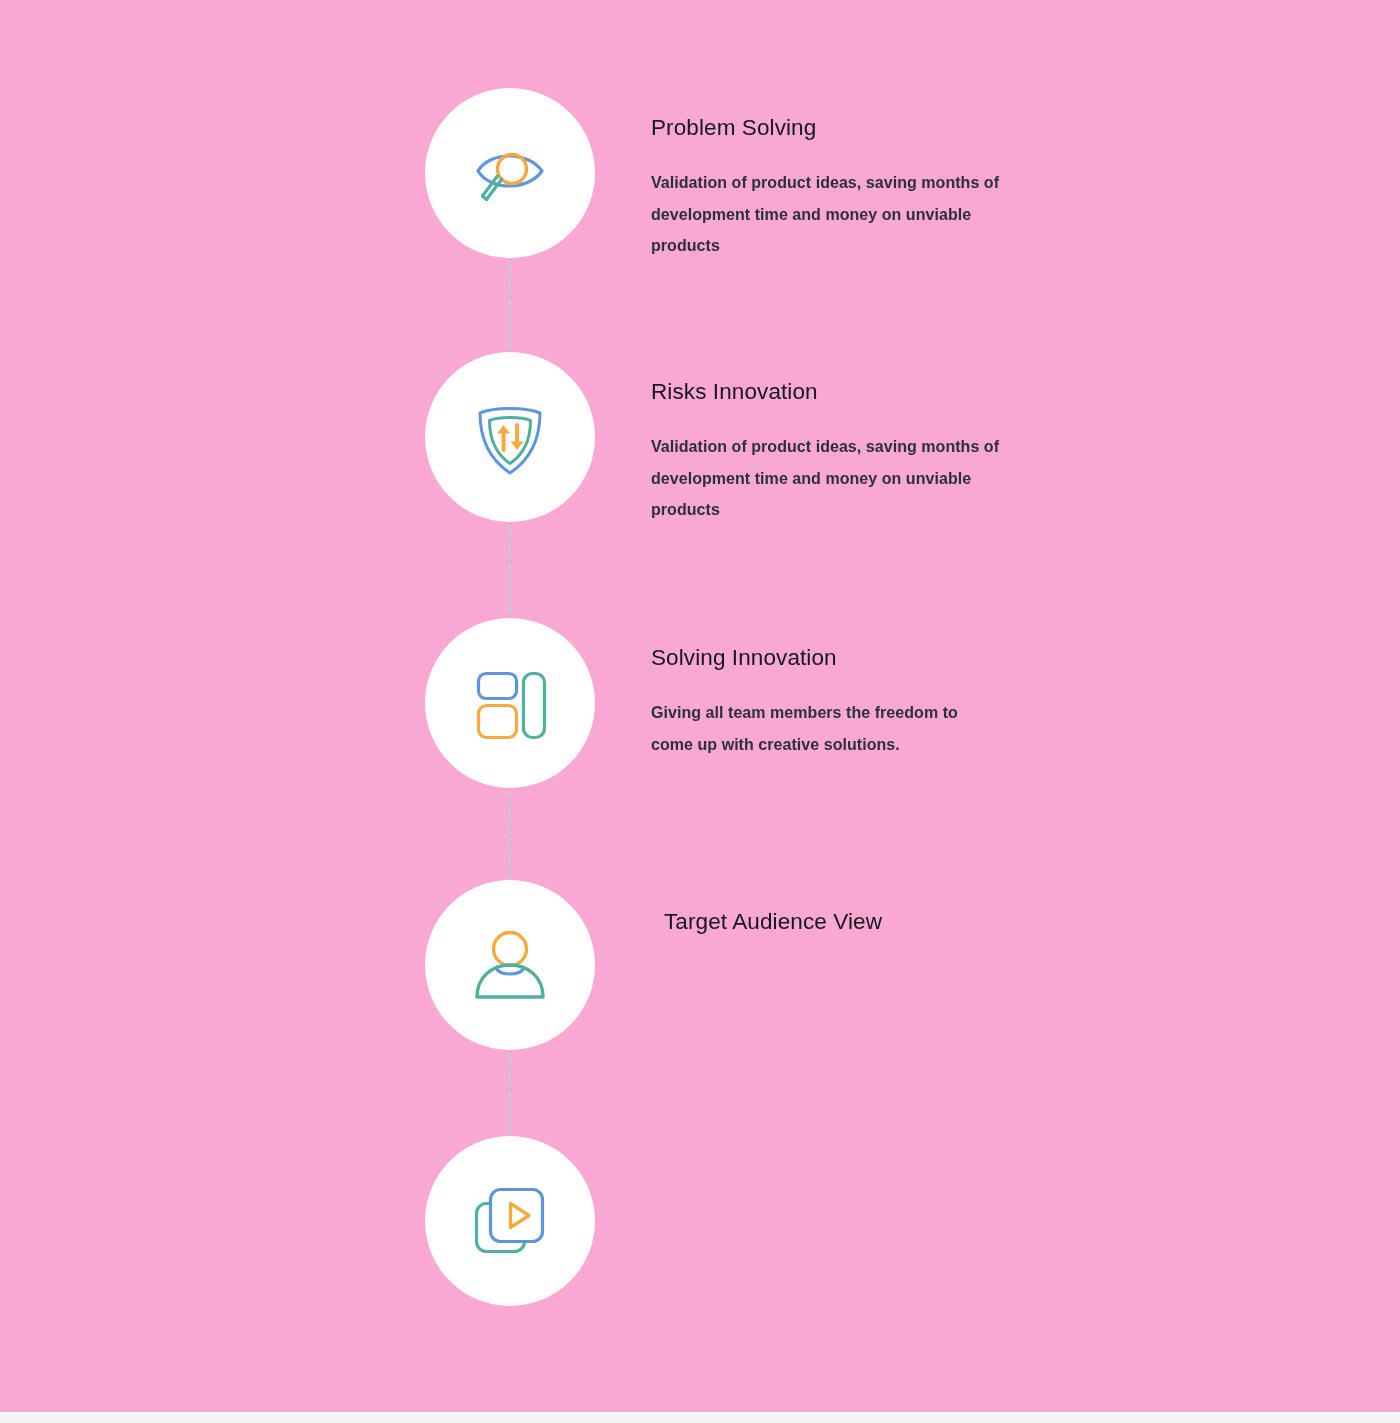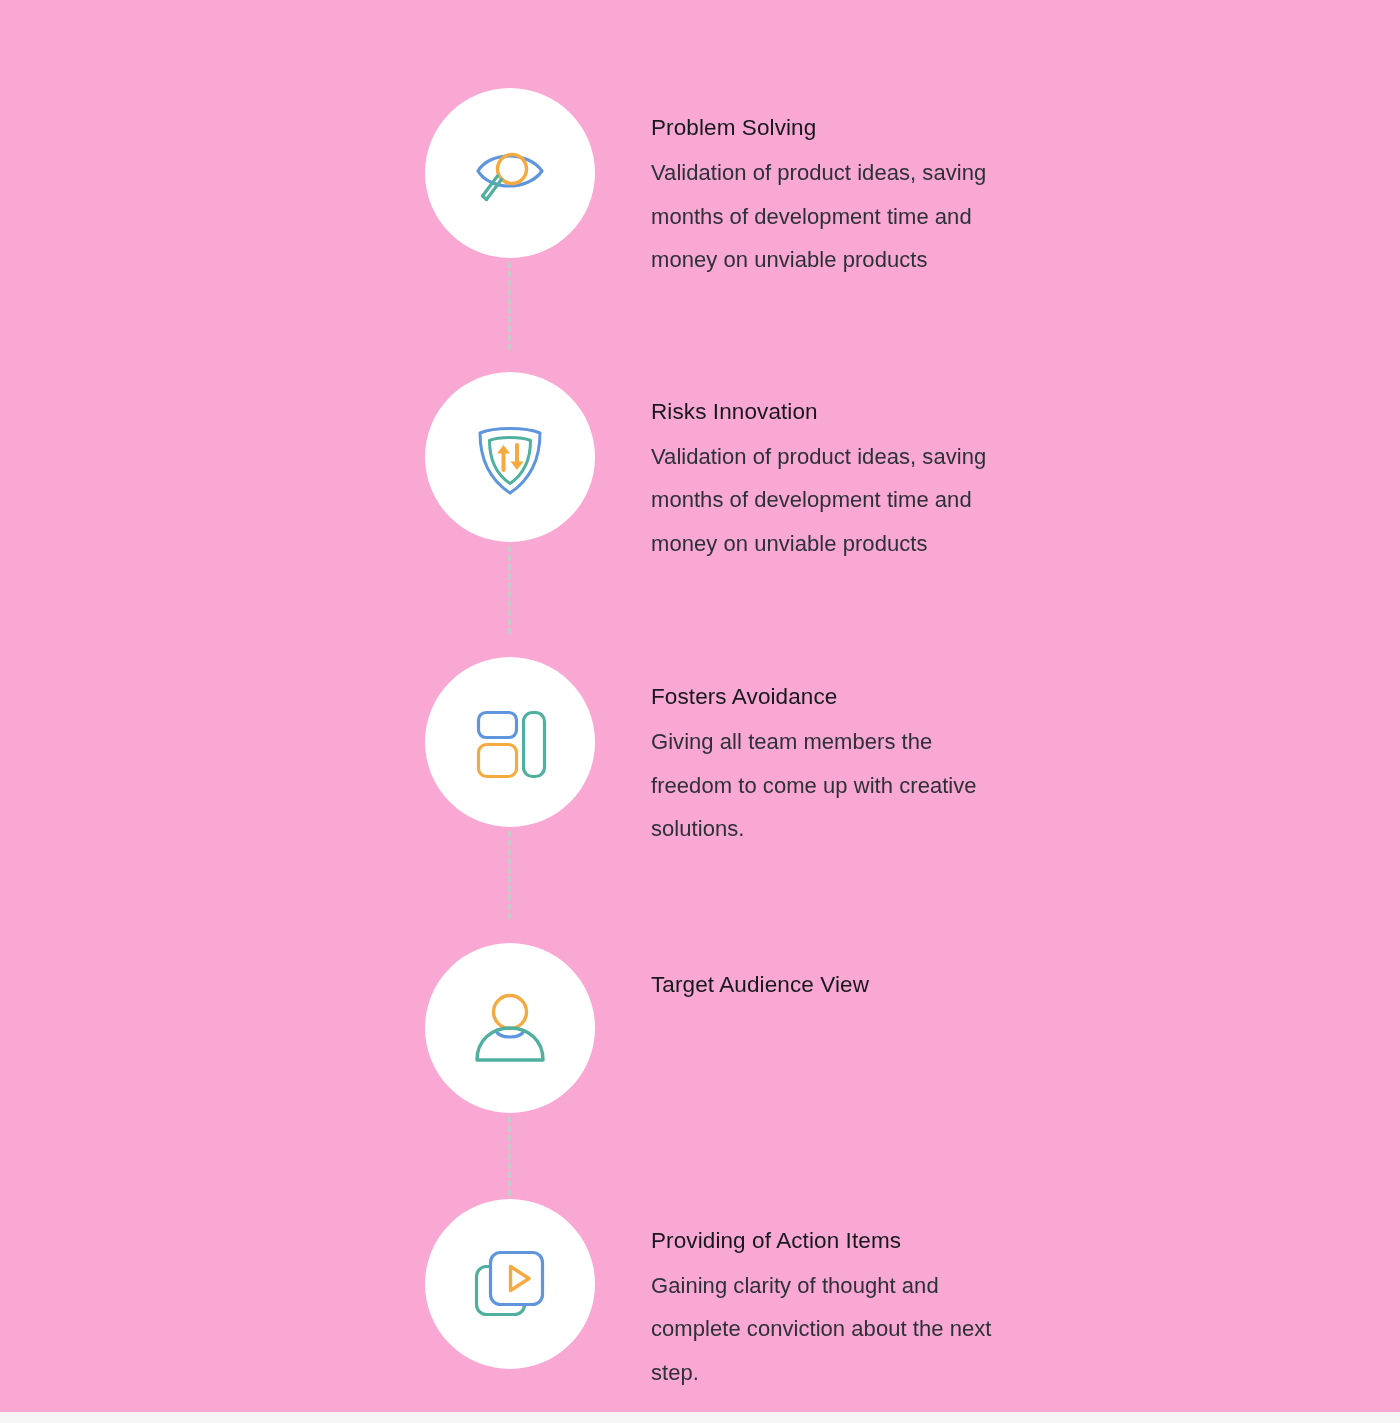--- a/index.html
+++ b/index.html
@@ -67,33 +67,33 @@
 
   .step-title {
     font-size: 22.5px;
     font-weight: 500;
     color: #16181d;
     letter-spacing: 0.1px;
     line-height: 1.2;
   }
 
   .step-desc {
-    margin-top: 10px;
-    font-size: 22px;
-    font-weight: 400;
+    margin-top: 26px;
+    font-size: 16px;
+    font-weight: 700;
     color: #2d3037;
     line-height: 1.98;
     letter-spacing: 0.05px;
   }
 
   
   .step-0  { margin-top: 0; }
   .step-1  { margin-top: 90px; }
   .step-2  { margin-top: 92px; }
-  .step-3  { margin-top: 92px; }
+  .step-3  { margin-top: 92px; gap: 13px; }
   .step-4  { margin-top: 86px; }
 
   .step-0 .copy { padding-top: 26px; }
   .step-1 .copy { padding-top: 26px; }
   .step-2 .copy { padding-top: 26px; }
   .step-3 .copy { padding-top: 28px; }
   .step-4 .copy { padding-top: 28px; }
 </style>
 </head>
 <body>
@@ -161,21 +161,21 @@
             <rect x="14.5" y="16.5" width="38" height="25" rx="7.5" stroke="#5f95dd" stroke-width="3.2" fill="none"></rect>
 
             <rect x="14.5" y="48.5" width="38" height="32" rx="8" stroke="#f5a93e" stroke-width="3.2" fill="none"></rect>
 
             <rect x="59.5" y="16.5" width="21" height="64" rx="9" stroke="#4fb0a0" stroke-width="3.2" fill="none"></rect>
           </svg>
         </span>
       </div>
 
       <div class="copy">
-        <div class="step-title">Fosters Avoidance</div>
+        <div class="step-title">Solving Innovation</div>
         <div class="step-desc">Giving all team members the freedom to come up with creative solutions.</div>
       </div>
     </div>
 
     <div class="step step-3">
       <div class="connector" style="top:174px; height:88px;"></div>
 
       <div class="medallion">
         <span>
           <svg width="92" height="92" viewBox="0 0 92 92" fill="none">
@@ -201,20 +201,16 @@
 
             <rect x="12.5" y="28.5" width="48" height="48" rx="10" stroke="#4fb0a0" stroke-width="3.2" fill="none"></rect>
 
             <rect x="26.5" y="14.5" width="52" height="52" rx="10" stroke="#5f95dd" stroke-width="3.2" fill="#ffffff"></rect>
 
             <path d="M46.5 28.5 L65 40.5 L46.5 52.5 Z" stroke="#f5a93e" stroke-width="3.4" fill="none" stroke-linejoin="round"></path>
           </svg>
         </span>
       </div>
 
-      <div class="copy">
-        <div class="step-title">Providing of Action Items</div>
-        <div class="step-desc">Gaining clarity of thought and complete conviction about the next step.</div>
-      </div>
     </div>
 
   </div>
 </div>
 
 </body></html>

